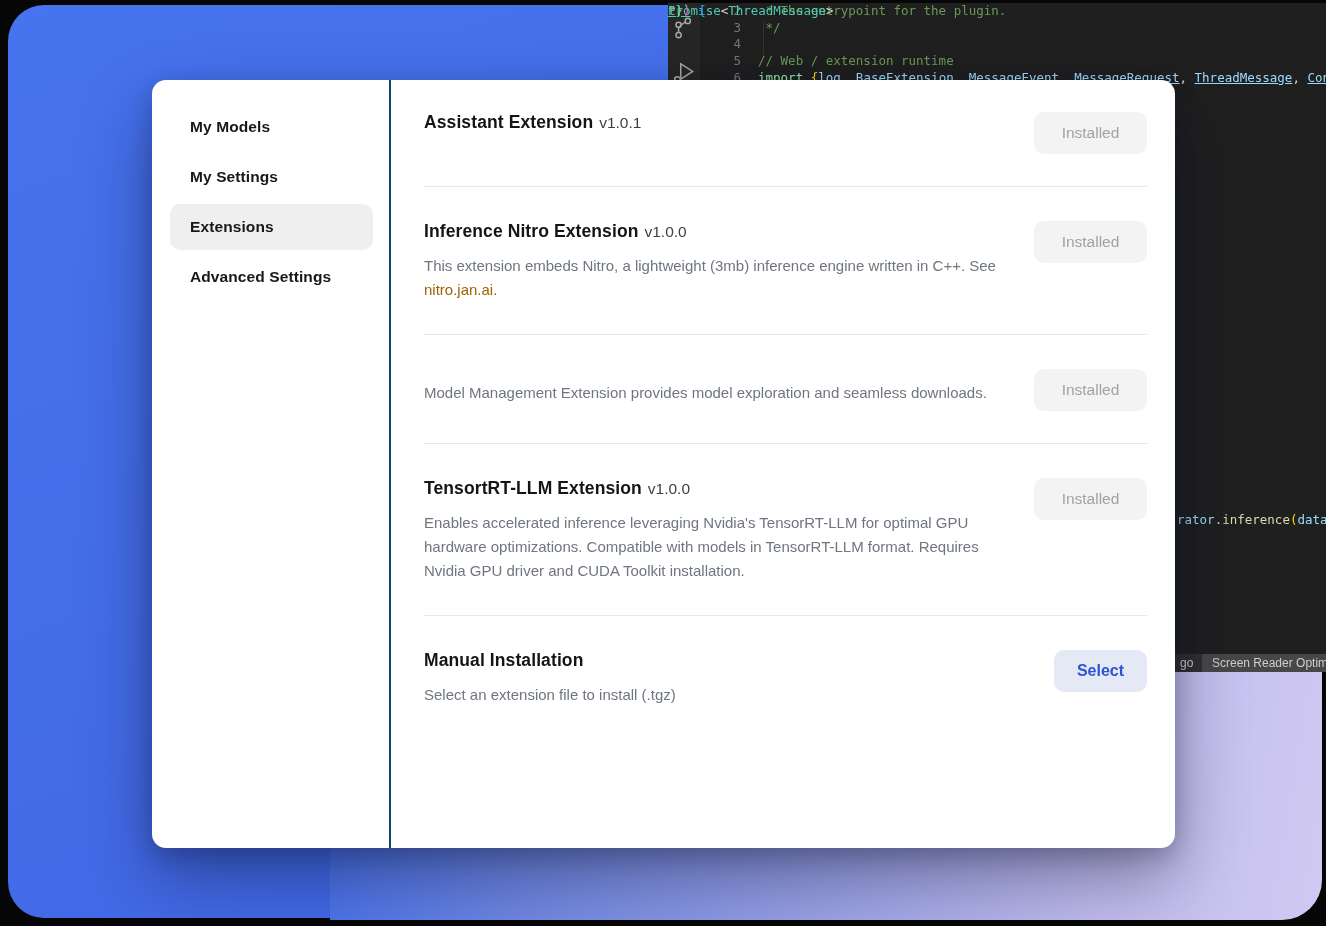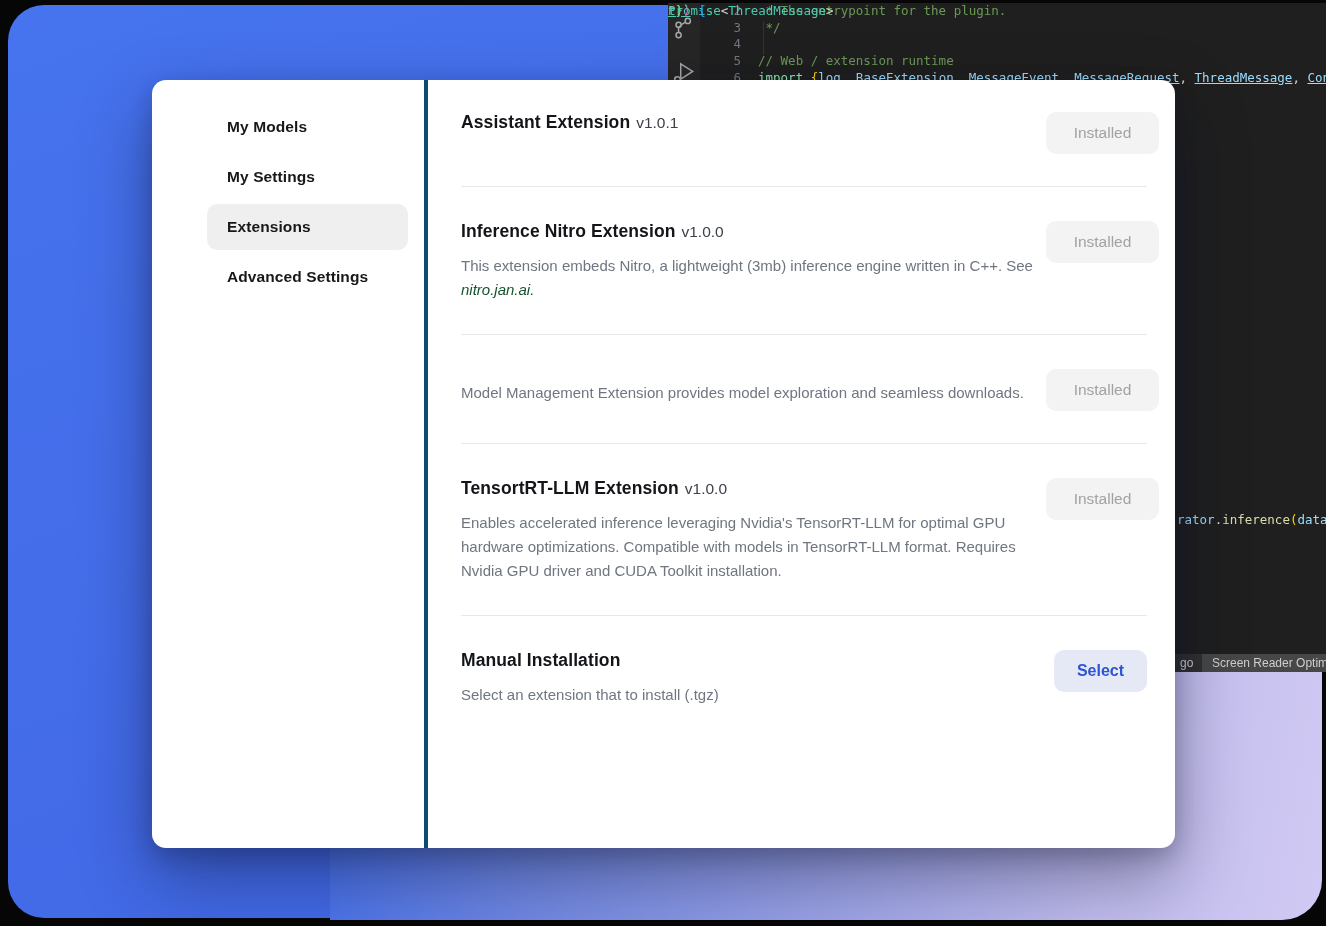--- a/index.html
+++ b/index.html
@@ -61,40 +61,40 @@
   .sb-item { position:absolute; left:534px; top:0; line-height:18px;
     background:#474747; padding:0 10px; white-space:nowrap; }
 
   
   .modal {
     position:absolute; left:152px; top:80px; width:1023px; height:768px;
     background:#ffffff; border-radius:14px; z-index:10; display:flex;
     box-shadow:0 30px 70px rgba(10,15,40,.40), 0 8px 22px rgba(10,15,40,.22);
     overflow:hidden;
   }
-  .modal-sidebar { width:239px; flex:0 0 239px; border-right:4px solid #0c4a6e;
-    padding:24px 16px 0 18px;margin-left:37px; }
+  .modal-sidebar { width:239px; flex:0 0 239px; border-right:2px solid #0c4a6e;
+    padding:24px 16px 0 18px; }
   .side-item {
     height:46px; display:flex; align-items:center; padding:0 20px;
     margin-bottom:4px; border-radius:10px; font-size:15.5px; font-weight:700;
     color:#17181a; cursor:pointer; letter-spacing:.1px;
   }
   .side-item.active { background:#efefef; }
 
   .modal-content { flex:1; padding:0 28px 0 33px; overflow:hidden; }
   .section { display:flex; align-items:flex-start; padding:34px 0 32px;
     border-bottom:1px solid #e8e8e8; }
   .section:first-child { padding-top:32px; }
   .section:last-child { border-bottom:none; }
   .sec-text { width:585px; flex:0 0 585px; }
   .sec-title-row { display:flex; align-items:baseline; gap:6px; }
   .sec-title { font-size:17.5px; font-weight:700; color:#131518; letter-spacing:.1px; }
   .sec-version { font-size:15.5px; color:#3c4149; }
   .sec-desc { margin-top:12px; font-size:15px; line-height:24px; color:#6f7680; }
-  .sec-desc .link { color:#14532d; text-decoration:none; cursor:pointer;font-style:italic; }
+  .sec-desc .link { color:#a16207; text-decoration:none; cursor:pointer; }
   .sec-btn { margin-left:auto; }
   .btn {
     display:inline-block; border:none; border-radius:10px; height:42px;
     font-family:inherit; font-size:15.5px; text-align:center; cursor:pointer;
   }
   .btn-installed { width:113px; background:#f3f3f3; color:#a2a2a2; font-weight:500; }
   .btn-select { width:93px; background:#e4e9f5; color:#2d53d6; font-weight:700; font-size:16px; }
 </style>
 </head>
 <body>
@@ -193,21 +193,21 @@
         <div class="sec-btn">
           <button class="btn btn-installed">Installed</button>
         </div>
       </div>
 
       <div class="section">
         <div class="sec-text">
           <div class="sec-title-row">
             <span class="sec-title">Manual Installation</span>
           </div>
-          <p class="sec-desc">Select an extension that to install (.tgz)</p>
+          <p class="sec-desc">Select an extension file to install (.tgz)</p>
         </div>
         <div class="sec-btn">
           <button class="btn btn-select">Select</button>
         </div>
       </div>
 
     </div>
   </div>
 </div>
 

